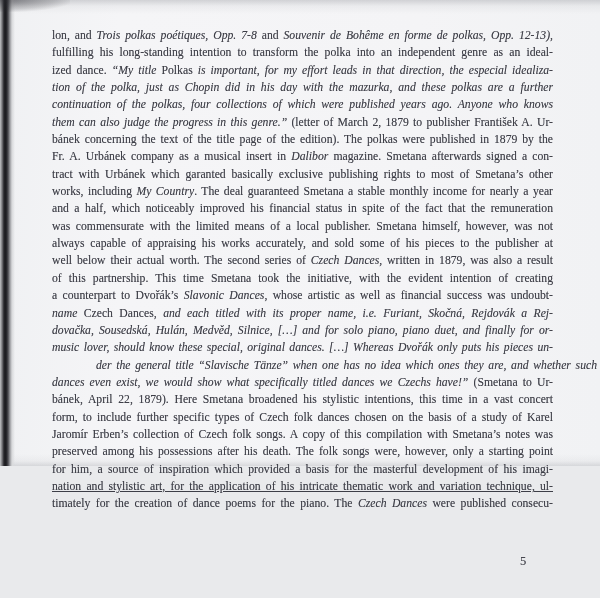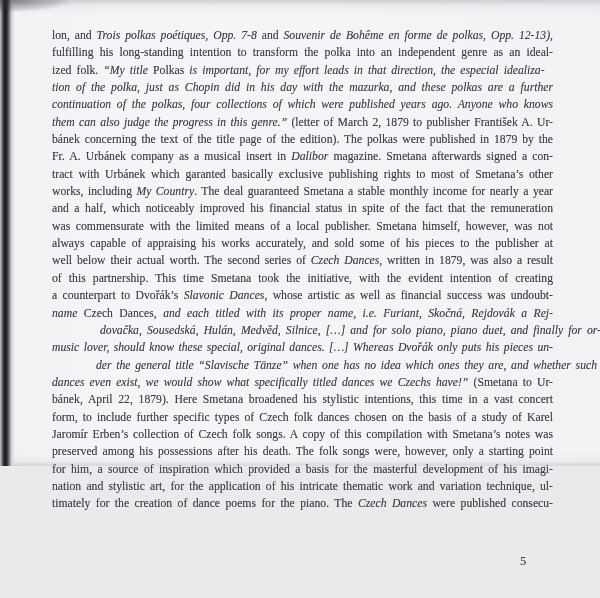--- a/index.html
+++ b/index.html
@@ -60,41 +60,41 @@
 </style>
 </head>
 <body>
 
 <div class="page">
   <div class="spine"></div>
   <div class="spine-top"></div>
   <div class="textblock" id="textblock">
       <div class="line" style="word-spacing: 2.003px;"><span class="runs"><span>lon, and </span><span class="it">Trois polkas poétiques, Opp. 7-8</span><span> and </span><span class="it">Souvenir de Bohême en forme de polkas, Opp. 12-13),</span></span></div>
       <div class="line" style="word-spacing: 3.189px;"><span class="runs"><span>fulfilling his long-standing intention to transform the polka into an independent genre as an ideal-</span></span></div>
-      <div class="line" style="word-spacing: 2.145px;"><span class="runs"><span>ized folk. </span><span class="it">“My title </span><span>Polkas</span><span class="it"> is important, for my effort leads in that direction, the especial idealiza-</span></span></div>
+      <div class="line" style="word-spacing: 2.145px;"><span class="runs"><span>ized dance. </span><span class="it">“My title </span><span>Polkas</span><span class="it"> is important, for my effort leads in that direction, the especial idealiza-</span></span></div>
       <div class="line" style="word-spacing: 2.932px;"><span class="runs"><span class="it">tion of the polka, just as Chopin did in his day with the mazurka, and these polkas are a further</span></span></div>
       <div class="line" style="word-spacing: 2.859px;"><span class="runs"><span class="it">continuation of the polkas, four collections of which were published years ago. Anyone who knows</span></span></div>
       <div class="line" style="word-spacing: 1.354px;"><span class="runs"><span class="it">them can also judge the progress in this genre.”</span><span> (letter of March 2, 1879 to publisher František A. Ur-</span></span></div>
       <div class="line" style="word-spacing: 1.898px;"><span class="runs"><span>bánek concerning the text of the title page of the edition). The polkas were published in 1879 by the</span></span></div>
       <div class="line" style="word-spacing: 2.242px;"><span class="runs"><span>Fr. A. Urbánek company as a musical insert in </span><span class="it">Dalibor</span><span> magazine. Smetana afterwards signed a con-</span></span></div>
       <div class="line" style="word-spacing: 2.859px;"><span class="runs"><span>tract with Urbánek which garanted basically exclusive publishing rights to most of Smetana’s other</span></span></div>
       <div class="line" style="word-spacing: 1.5px;"><span class="runs"><span>works, including </span><span class="it">My Country</span><span>. The deal guaranteed Smetana a stable monthly income for nearly a year</span></span></div>
       <div class="line" style="word-spacing: 2.569px;"><span class="runs"><span>and a half, which noticeably improved his financial status in spite of the fact that the remuneration</span></span></div>
       <div class="line" style="word-spacing: 2.735px;"><span class="runs"><span>was commensurate with the limited means of a local publisher. Smetana himself, however, was not</span></span></div>
       <div class="line" style="word-spacing: 2.899px;"><span class="runs"><span>always capable of appraising his works accurately, and sold some of his pieces to the publisher at</span></span></div>
       <div class="line" style="word-spacing: 1.951px;"><span class="runs"><span>well below their actual worth. The second series of </span><span class="it">Czech Dances</span><span>, written in 1879, was also a result</span></span></div>
       <div class="line" style="word-spacing: 4.177px;"><span class="runs"><span>of this partnership. This time Smetana took the initiative, with the evident intention of creating</span></span></div>
       <div class="line" style="word-spacing: 2.425px;"><span class="runs"><span>a counterpart to Dvořák’s </span><span class="it">Slavonic Dances</span><span>, whose artistic as well as financial success was undoubt-</span></span></div>
       <div class="line" style="word-spacing: 3.501px;"><span class="runs"><span class="it">name </span><span>Czech Dances</span><span class="it">, and each titled with its proper name, i.e. Furiant, Skočná, Rejdovák a Rej-</span></span></div>
-      <div class="line" style="word-spacing: 2.166px; margin-left: 48px;"><span class="runs"><span class="it">dovačka, Sousedská, Hulán, Medvěd, Silnice, […] and for solo piano, piano duet, and finally for or-</span></span></div>
+      <div class="line" style="word-spacing: 2.166px;"><span class="runs"><span class="it">dovačka, Sousedská, Hulán, Medvěd, Silnice, […] and for solo piano, piano duet, and finally for or-</span></span></div>
       <div class="line" style="word-spacing: 1.488px;"><span class="runs"><span class="it">music lover, should know these special, original dances. […] Whereas Dvořák only puts his pieces un-</span></span></div>
       <div class="line" style="word-spacing: 1.733px; margin-left: 44px;"><span class="runs"><span class="it">der the general title “Slavische Tänze” when one has no idea which ones they are, and whether such</span></span></div>
       <div class="line" style="word-spacing: 2.212px;"><span class="runs"><span class="it">dances even exist, we would show what specifically titled dances we Czechs have!”</span><span> (Smetana to Ur-</span></span></div>
       <div class="line" style="word-spacing: 2.78px;"><span class="runs"><span>bánek, April 22, 1879). Here Smetana broadened his stylistic intentions, this time in a vast concert</span></span></div>
       <div class="line" style="word-spacing: 2.175px;"><span class="runs"><span>form, to include further specific types of Czech folk dances chosen on the basis of a study of Karel</span></span></div>
       <div class="line" style="word-spacing: 1.892px;"><span class="runs"><span>Jaromír Erben’s collection of Czech folk songs. A copy of this compilation with Smetana’s notes was</span></span></div>
       <div class="line" style="word-spacing: 2.111px;"><span class="runs"><span>preserved among his possessions after his death. The folk songs were, however, only a starting point</span></span></div>
       <div class="line" style="word-spacing: 2.445px;"><span class="runs"><span>for him, a source of inspiration which provided a basis for the masterful development of his imagi-</span></span></div>
-      <div class="line" style="word-spacing: 2.264px;"><span class="runs"><span>nation and stylistic art, for the application of his intricate thematic work and variation technique, ul-</span></span></div>
+      <div class="line" style="word-spacing: 2.264px; text-decoration: underline;"><span class="runs"><span>nation and stylistic art, for the application of his intricate thematic work and variation technique, ul-</span></span></div>
       <div class="line" style="word-spacing: 2.517px;"><span class="runs"><span>timately for the creation of dance poems for the piano. The </span><span class="it">Czech Dances</span><span> were published consecu-</span></span></div>
     </div>
   <div class="pagenum">5</div>
 </div>
 
 </body></html>

